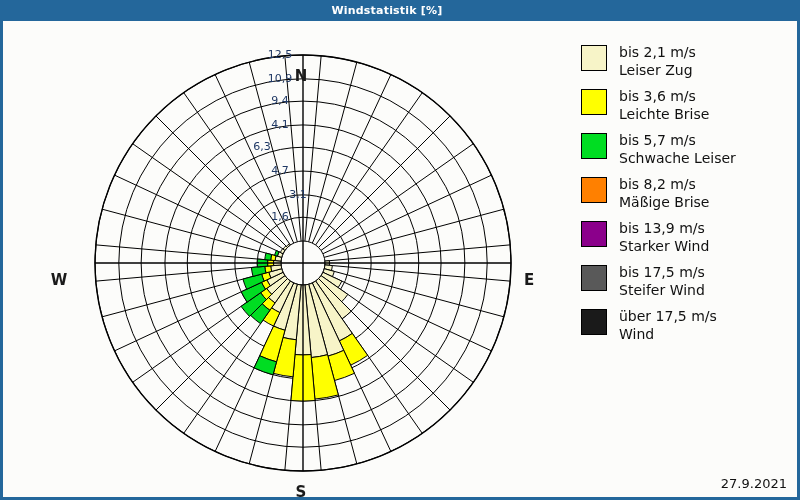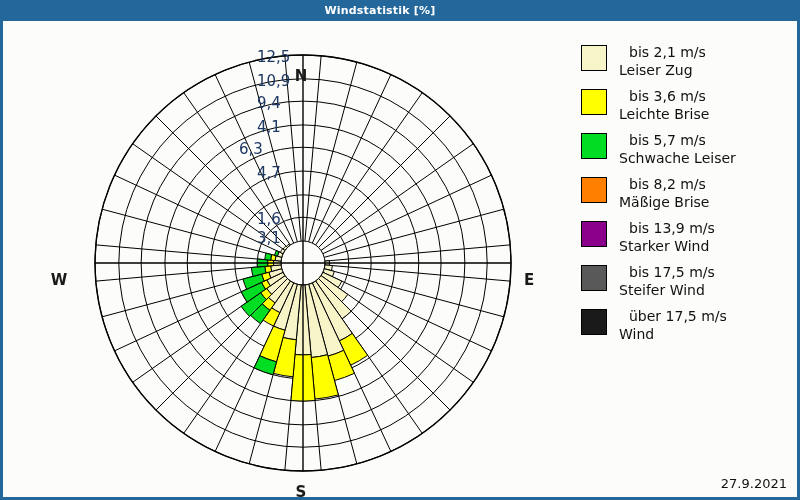--- a/index.html
+++ b/index.html
@@ -10,20 +10,21 @@
   }
   #app{position:relative;width:800px;height:500px;background:#24679b;box-sizing:border-box;}
 
   
   #titlebar{
     position:absolute;left:0;top:0;width:760px;height:20px;
     background:#24679b;color:#ffffff;
     font-size:11px;font-weight:bold;
     display:flex;align-items:center;justify-content:center;
     letter-spacing:.2px;
+    padding-left:7px;
   }
 
   
   #canvas{
     position:absolute;left:2px;top:20px;
     width:796px;height:478px;
     background:#fcfcfa;
     border:1px solid #24679b;
     box-sizing:border-box;
     overflow:hidden;
@@ -37,33 +38,33 @@
     position:absolute;color:#1a1a1a;font-size:15px;font-weight:bold;
     text-align:center;
   }
   #lbl-n{left:278px;top:46px;width:40px;}
   #lbl-s{left:278px;top:462px;width:40px;}
   #lbl-w{left:36px;top:250px;width:40px;}
   #lbl-e{left:506px;top:250px;width:40px;}
 
   
   .rtick{
-    position:absolute;color:#1f3864;font-size:15px;
-    width:46px;background:transparent;
+    position:absolute;color:#1f3864;font-size:11px;
+    text-align:center;width:46px;background:transparent;
   }
 
   
   #legend{position:absolute;left:578px;top:22px;width:210px;}
   .legend-row{display:flex;align-items:flex-start;margin-bottom:7px;}
   .swatch{
     width:24px;height:24px;border:1px solid #000;
     margin-right:12px;flex:0 0 auto;margin-top:2px;
   }
   .legend-text{font-size:14px;color:#111;line-height:1.32;}
-  .legend-text .l1{display:block;margin-left:10px;}
+  .legend-text .l1{display:block;}
   .legend-text .l2{display:block;}
 
   
   #datestamp{
     position:absolute;right:10px;bottom:6px;
     font-size:13px;color:#111;
   }
 </style>
 </head>
 <body>
@@ -181,21 +182,21 @@
           </g>
       </svg>
 
       <div class="compass" id="lbl-n">N</div>
       <div class="compass" id="lbl-s">S</div>
       <div class="compass" id="lbl-w">W</div>
       <div class="compass" id="lbl-e">E</div>
 
       <div id="rtick-layer">
           <div class="rtick" style="left: 254px; top: 189.192px;">1,6</div>
-          <div class="rtick" style="left: 254px; top: 166.872px; margin-top: 41px;">3,1</div>
+          <div class="rtick" style="left: 272px; top: 166.872px;">3,1</div>
           <div class="rtick" style="left: 254px; top: 143.064px;">4,7</div>
           <div class="rtick" style="left: 236px; top: 119.256px;">6,3</div>
           <div class="rtick" style="left: 254px; top: 96.936px;">4,1</div>
           <div class="rtick" style="left: 254px; top: 73.128px;">9,4</div>
           <div class="rtick" style="left: 254px; top: 50.808px;">10,9</div>
           <div class="rtick" style="left: 254px; top: 27px;">12,5</div>
         </div>
     </div>
 
     <div id="legend">

